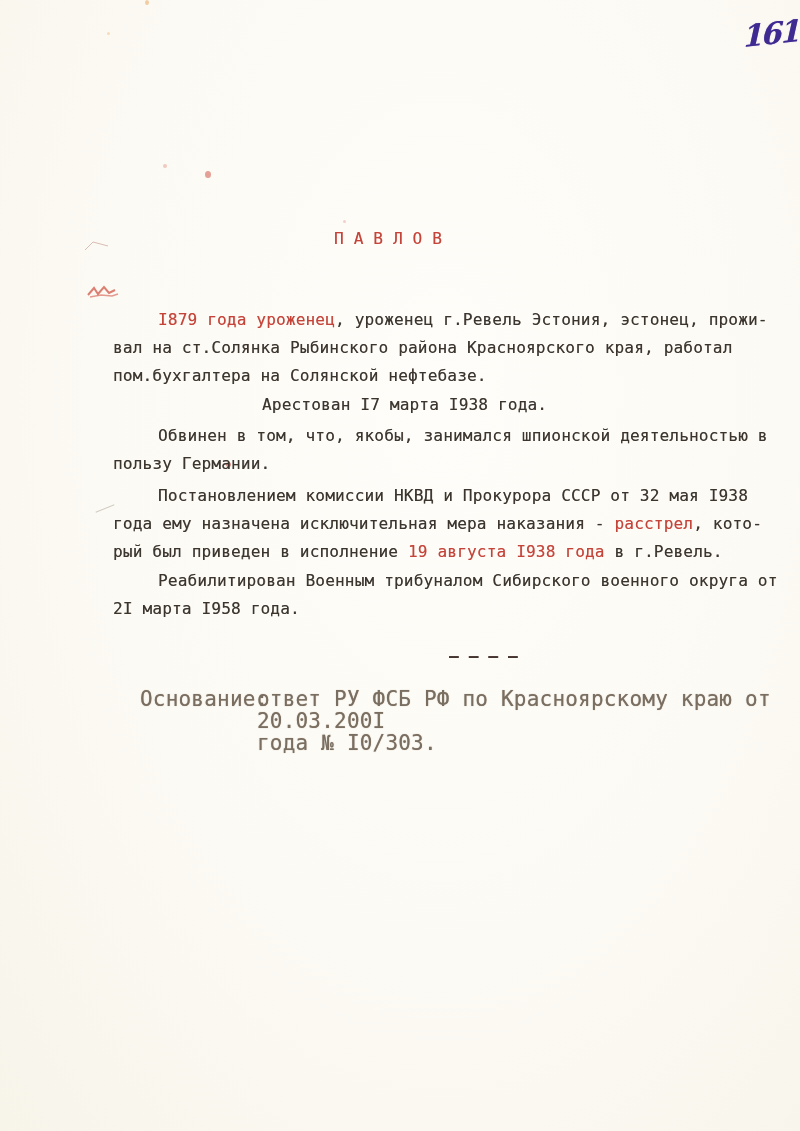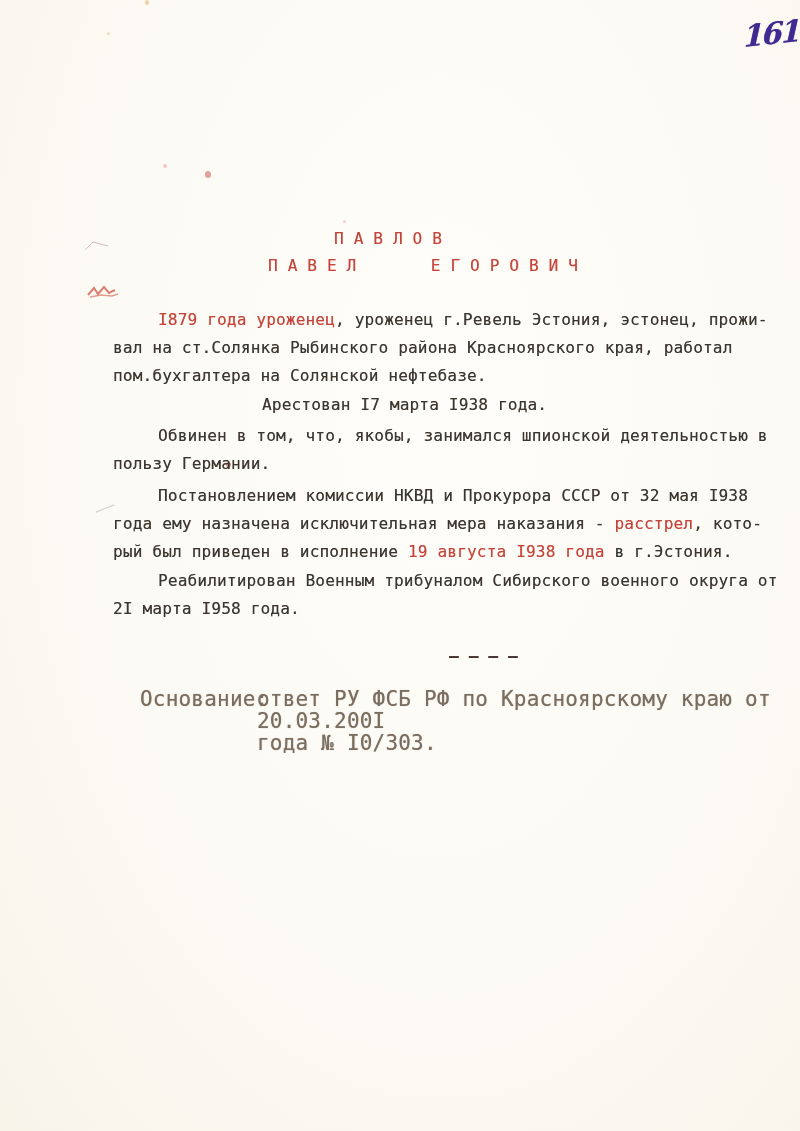--- a/index.html
+++ b/index.html
@@ -103,32 +103,31 @@
   </div>
   <div class="mark mark-scribble">
     <svg width="36" height="18" viewBox="0 0 36 18">
       <path d="M2,13 L8,6 L12,12 L18,5 L23,11 L29,8" fill="none" stroke="#cf4a3c" stroke-width="2" opacity="0.7"></path>
       <path d="M4,15 L15,13 L26,14 L32,12" fill="none" stroke="#cf4a3c" stroke-width="1.4" opacity="0.55"></path>
     </svg>
   </div>
   <div class="pencil-line"></div>
 
   <div class="title-line title-1 ink red">ПАВЛОВ</div>
-  <div class="title-line title-2 ink red">ПАВЕЛ ЕГОРОВИЧ</div>
 
   <div class="body-block ink">
     <p class="para p1"><span class="red">I879 года уроженец</span><span>, уроженец г.Ревель Эстония, эстонец, прожи-
 вал на ст.Солянка Рыбинского района Красноярского края, работал
 пом.бухгалтера на Солянской нефтебазе.</span></p>
     <p class="para p2"><span>Арестован I7 марта I938 года.</span></p>
     <p class="para p3"><span>Обвинен в том, что, якобы, занимался шпионской деятельностью в
 пользу Германии.</span></p>
     <p class="para p4"><span>Постановлением комиссии НКВД и Прокурора СССР от 32 мая I938
 года ему назначена исключительная мера наказания - </span><span class="red">расстрел</span><span>, кото-
-рый был приведен в исполнение </span><span class="red">19 августа I938 года</span><span> в г.Эстония.</span></p>
+рый был приведен в исполнение </span><span class="red">19 августа I938 года</span><span> в г.Ревель.</span></p>
     <p class="para p5"><span>Реабилитирован Военным трибуналом Сибирского военного округа от
 2I марта I958 года.</span></p>
   </div>
 
   <div class="separator">– – – –</div>
 
   <div class="footer-label">Основание:</div>
   <div class="footer-content">ответ РУ ФСБ РФ по Красноярскому краю от 20.03.200I
 года № I0/303.</div>
 

